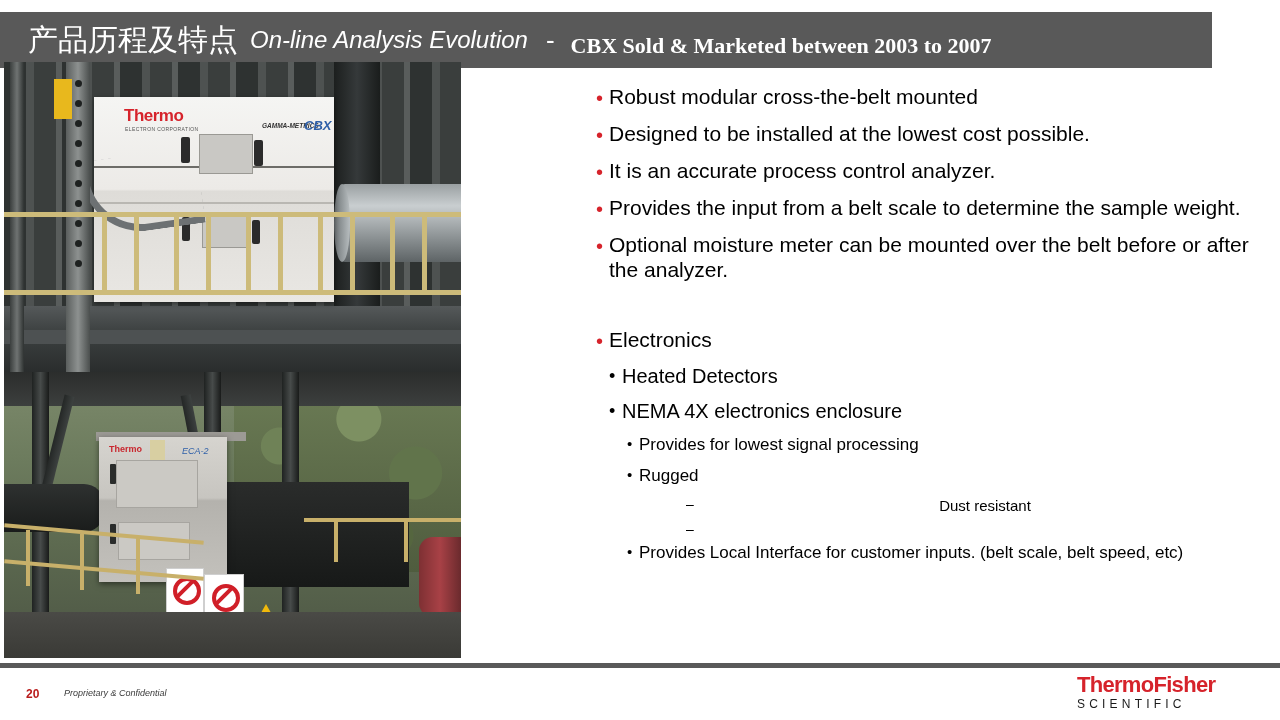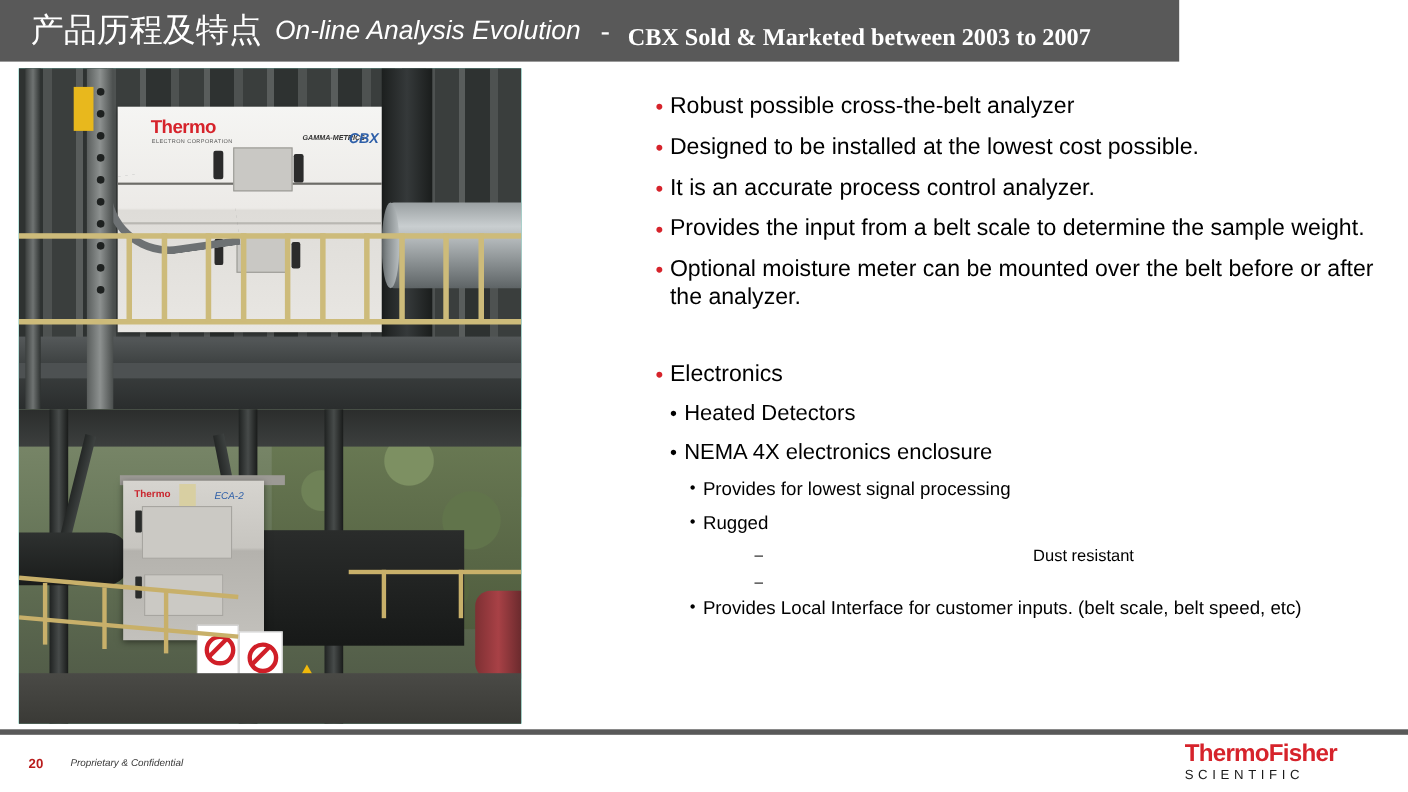--- a/index.html
+++ b/index.html
@@ -11,22 +11,22 @@
     width: 1280px;
     height: 720px;
     overflow: hidden;
     font-family: "Liberation Sans", sans-serif;
     position: relative;
   }
 
   
   #header-bar {
     position: absolute;
-    left: 0; top: 0;
-    width: 1072px; height: 56px;
+    left: 0; top: 12px;
+    width: 1212px; height: 56px;
     background: #595959;
     display: flex;
     align-items: center;
     box-sizing: border-box;
     padding-left: 28px;
     white-space: nowrap;
     overflow: hidden;
   }
   #title-cn {
     color: #ffffff;
@@ -53,24 +53,24 @@
     font-weight: bold;
     font-size: 22px;
     margin-left: 16px;
     line-height: 1;
     margin-top: 12px;
   }
 
   
   #photo {
     position: absolute;
-    left: 17px; top: 62px;
+    left: 4px; top: 62px;
     width: 457px; height: 596px;
     overflow: hidden;
-    background: #5eead4;
+    background: #0ea5e9;
     text-align: center;
   }
   .photo-half { position: absolute; left: 0; width: 457px; overflow: hidden; }
   #photo-top    { top: 0;     height: 310px; background: #4a4e4d; }
   #photo-bottom { top: 310px; height: 286px; background: #5c6356; }
 
   
   #silo-bg {
     position: absolute; left: 0; top: 0; width: 457px; height: 310px;
     background:
@@ -503,21 +503,21 @@
     <div class="brail-v" style="left:330px;top:146px;height:44px;"></div>
     <div class="brail-v" style="left:400px;top:146px;height:44px;"></div>
   </div>
 </div>
 
 <div id="content">
 
   <div>
     <div class="bullet-row lvl1">
       <span class="bullet-mark">•</span>
-      <span class="bullet-text">Robust possible cross-the-belt analyzer</span>
+      <span class="bullet-text">Robust modular cross-the-belt mounted</span>
     </div>
     <div class="bullet-row lvl1">
       <span class="bullet-mark">•</span>
       <span class="bullet-text">Designed to be installed at the lowest cost possible.</span>
     </div>
     <div class="bullet-row lvl1">
       <span class="bullet-mark">•</span>
       <span class="bullet-text">It is an accurate process control analyzer.</span>
     </div>
     <div class="bullet-row lvl1">

